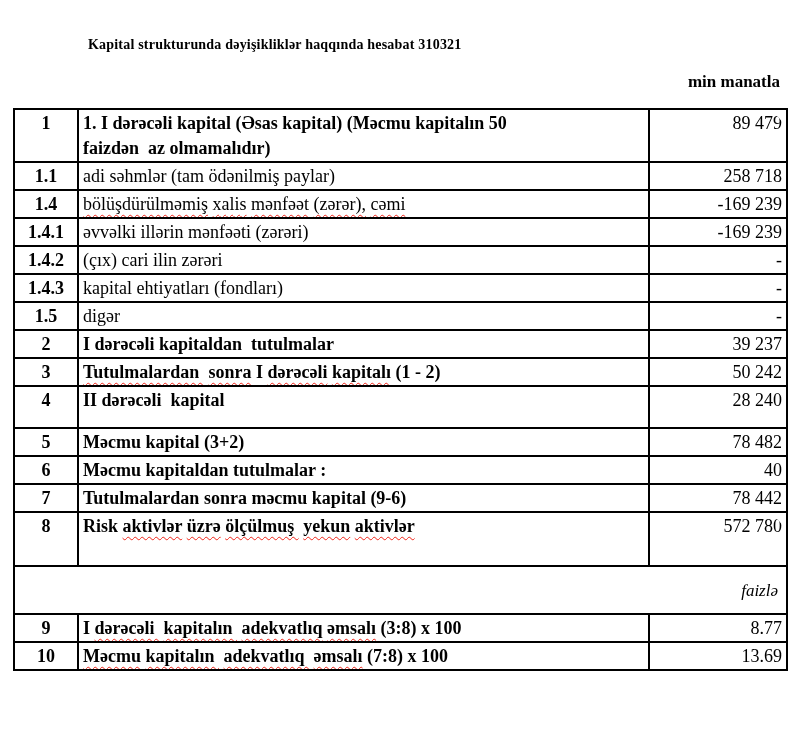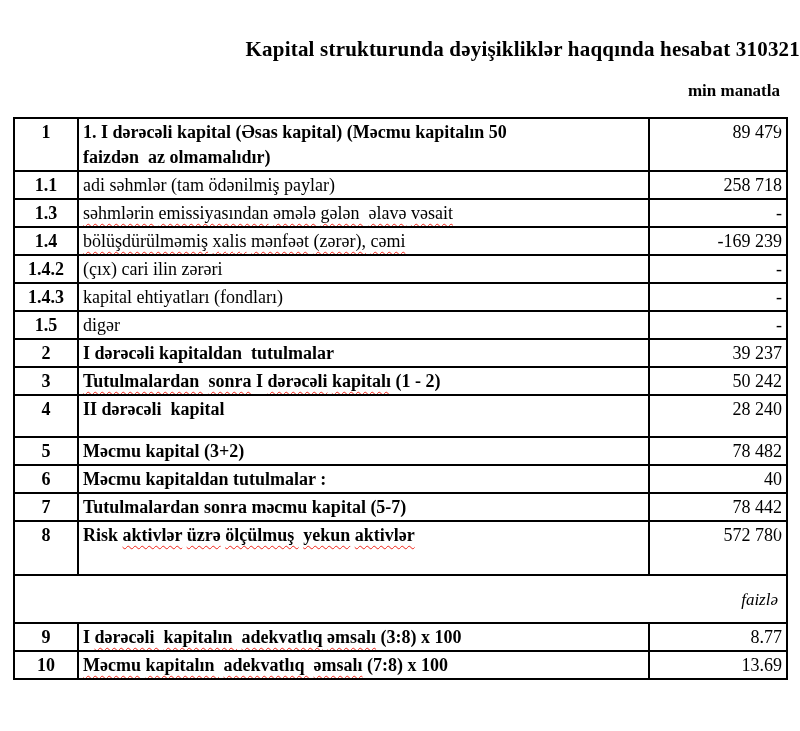--- a/index.html
+++ b/index.html
@@ -13,24 +13,23 @@
     margin: 0; padding: 0;
     width: 800px; height: 731px;
     background: var(--background);
     color: var(--text);
     font-family: "Liberation Serif", "DejaVu Serif", serif;
   }
   .page { width: 800px; height: 731px; overflow: hidden; }
 
   .doc-title {
     margin: 37px 0 0 88px;
-    font-size: 21px;
+    font-size: 14px;
     font-weight: bold;
     letter-spacing: 0.2px;
-    text-align: right;
   }
   .units-note {
     margin: 19px 14px 16px 13px;
     width: 773px;
     text-align: right;
     padding-right: 6px;
     font-size: 17px;
     font-weight: bold;
   }
 
@@ -96,27 +95,27 @@
         <td class="num">1</td>
         <td class="label">1. I dərəcəli kapital (Əsas kapital) (Məcmu kapitalın 50<br>faizdən&nbsp; az olmamalıdır)</td>
         <td class="val">89 479</td>
       </tr>
       <tr>
         <td class="num">1.1</td>
         <td class="label">adi səhmlər (tam ödənilmiş paylar)</td>
         <td class="val">258 718</td>
       </tr>
       <tr>
-        <td class="num">1.3</td>
-        <td class="label"><span class="wavy">səhmlərin</span> <span class="wavy">emissiyasından</span> <span class="wavy">əmələ</span> <span class="wavy">gələn&nbsp;</span> <span class="wavy">əlavə</span> <span class="wavy">vəsait</span></td>
-        <td class="val">-</td>
+        <td class="num">1.4</td>
+        <td class="label"><span class="wavy">bölüşdürülməmiş</span> <span class="wavy">xalis</span> <span class="wavy">mənfəət</span> <span class="wavy">(zərər),</span> <span class="wavy">cəmi</span></td>
+        <td class="val">-169 239</td>
       </tr>
       <tr>
-        <td class="num">1.4</td>
-        <td class="label"><span class="wavy">bölüşdürülməmiş</span> <span class="wavy">xalis</span> <span class="wavy">mənfəət</span> <span class="wavy">(zərər),</span> <span class="wavy">cəmi</span></td>
+        <td class="num">1.4.1</td>
+        <td class="label">əvvəlki illərin mənfəəti (zərəri)</td>
         <td class="val">-169 239</td>
       </tr>
       <tr>
         <td class="num">1.4.2</td>
         <td class="label">(çıx) cari ilin zərəri</td>
         <td class="val">-</td>
       </tr>
       <tr>
         <td class="num">1.4.3</td>
         <td class="label">kapital ehtiyatları (fondları)</td>
@@ -147,21 +146,21 @@
         <td class="label">Məcmu kapital (3+2)</td>
         <td class="val">78 482</td>
       </tr>
       <tr class="bold-label">
         <td class="num">6</td>
         <td class="label">Məcmu kapitaldan tutulmalar :</td>
         <td class="val">40</td>
       </tr>
       <tr class="bold-label">
         <td class="num">7</td>
-        <td class="label">Tutulmalardan sonra məcmu kapital (5-7)</td>
+        <td class="label">Tutulmalardan sonra məcmu kapital (9-6)</td>
         <td class="val">78 442</td>
       </tr>
       <tr class="bold-label h-t2">
         <td class="num">8</td>
         <td class="label">Risk <span class="wavy">aktivlər</span> <span class="wavy">üzrə</span> <span class="wavy">ölçülmuş&nbsp;</span> <span class="wavy">yekun</span> <span class="wavy">aktivlər</span></td>
         <td class="val">572 780</td>
       </tr>
       <tr class="note-row">
         <td colspan="3">faizlə</td>
       </tr>

